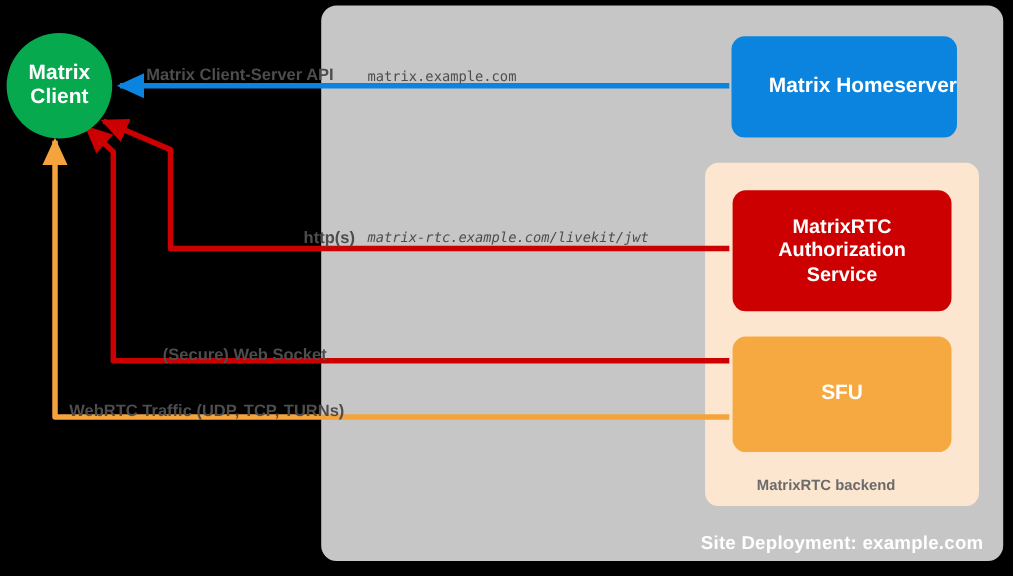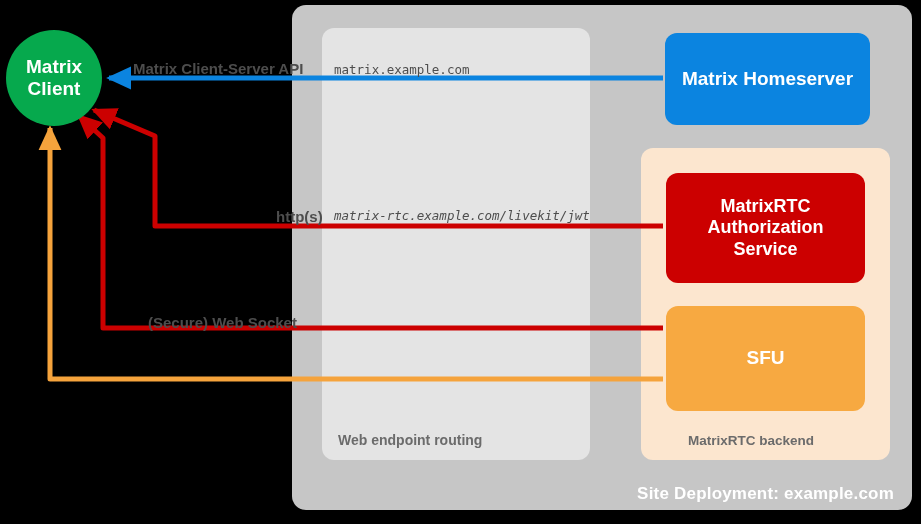--- a/index.html
+++ b/index.html
@@ -98,20 +98,21 @@
     font-size: 19px;
   }
   .homeserver {
     left: 665px;
     top: 33px;
     width: 205px;
     height: 92px;
     border-radius: 12px;
     background: #0b84e0;
     font-size: 19px;
+    justify-content: flex-end;
   }
   .auth-service {
     left: 666px;
     top: 173px;
     width: 199px;
     height: 110px;
     border-radius: 12px;
     background: #cc0000;
     font-size: 18px;
   }
@@ -153,23 +154,20 @@
 </style>
 </head>
 <body>
 
 <div id="stage">
 
   <div class="site-deployment">
     <div class="site-deployment-label">Site Deployment: example.com</div>
   </div>
 
-  <div class="web-routing">
-    <div class="web-routing-label">Web endpoint routing</div>
-  </div>
 
   <div class="rtc-backend">
     <div class="rtc-backend-label">MatrixRTC backend</div>
   </div>
 
   <svg id="wires" viewBox="0 0 921 524" xmlns="http://www.w3.org/2000/svg">
     <defs>
       <marker id="arrow-blue" viewBox="0 0 10 10" refX="8.5" refY="5" markerWidth="5.2" markerHeight="5.2" orient="auto-start-reverse">
         <path d="M 0 0.6 L 9.6 5 L 0 9.4 z" fill="#0b84e0"></path>
       </marker>
@@ -214,14 +212,15 @@
   </div>
 
   <div class="edge-label" style="left:133px; top:60px;">Matrix Client-Server API</div>
   <div class="url-label" style="left:334px; top:62px;text-align:right;">matrix.example.com</div>
 
   <div class="edge-label" style="left:233px; top:208px;padding-left:43px;">http(s)</div>
   <div class="url-label" style="left:334px; top:208px;font-style:italic;">matrix-rtc.example.com/livekit/jwt</div>
 
   <div class="edge-label" style="left:148px; top:314px;text-align:right;">(Secure) Web Socket</div>
 
+  <div class="edge-label" style="left:63px; top:365px;">WebRTC Traffic (UDP, TCP, TURNs)</div>
 
 </div>
 
 </body></html>

